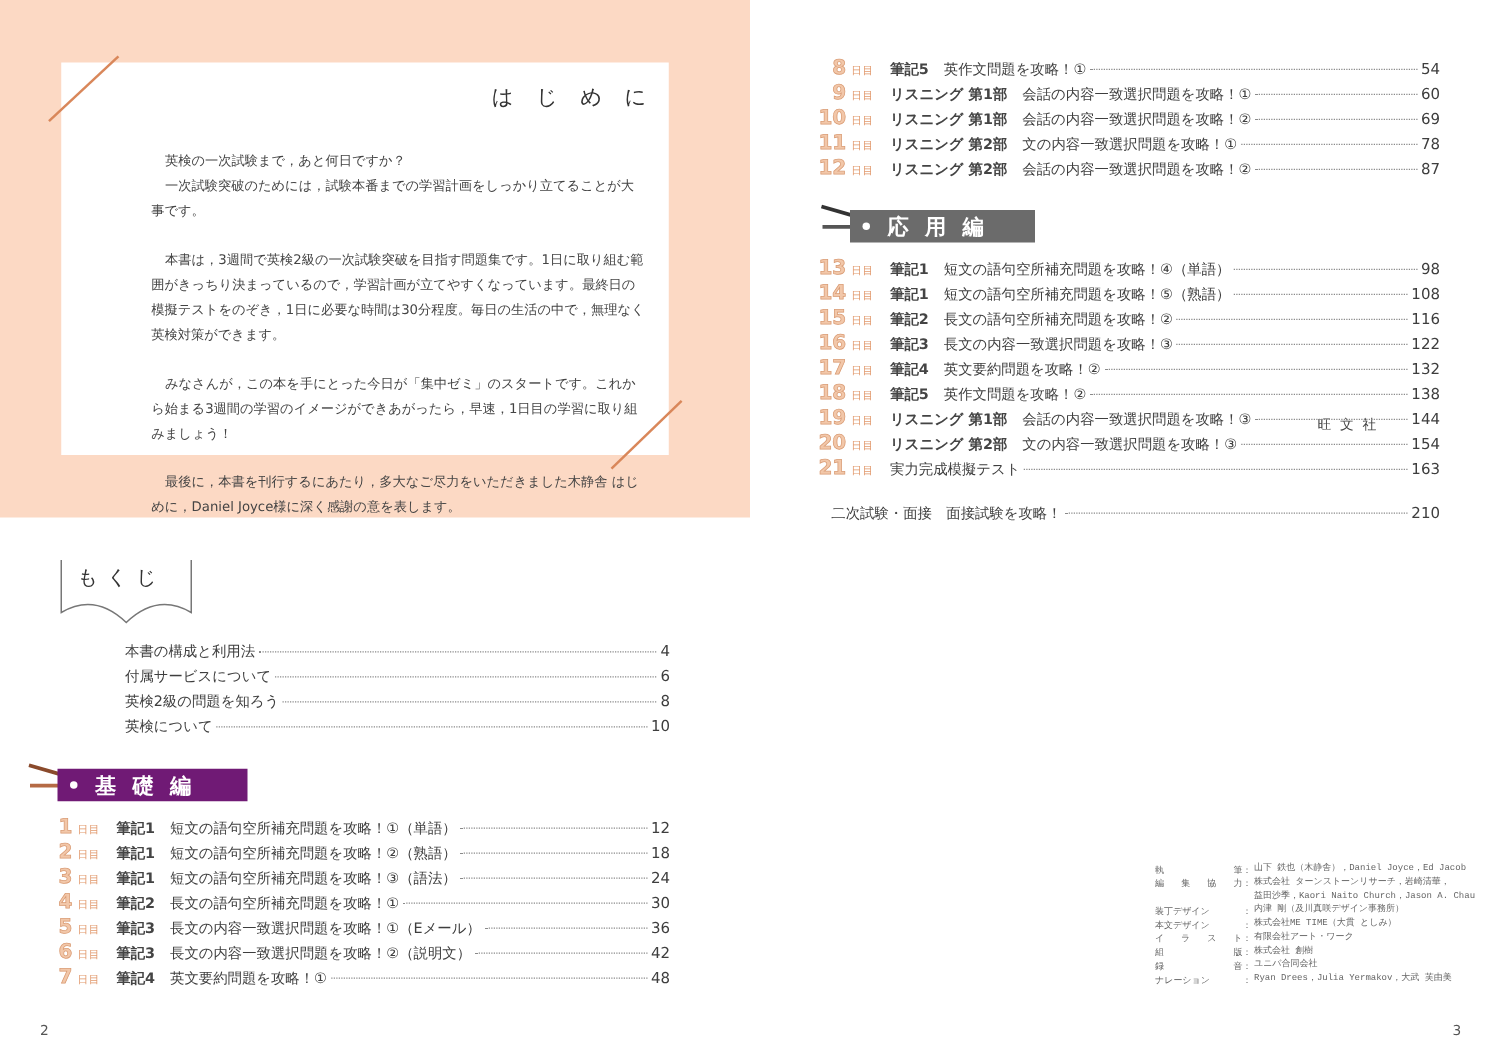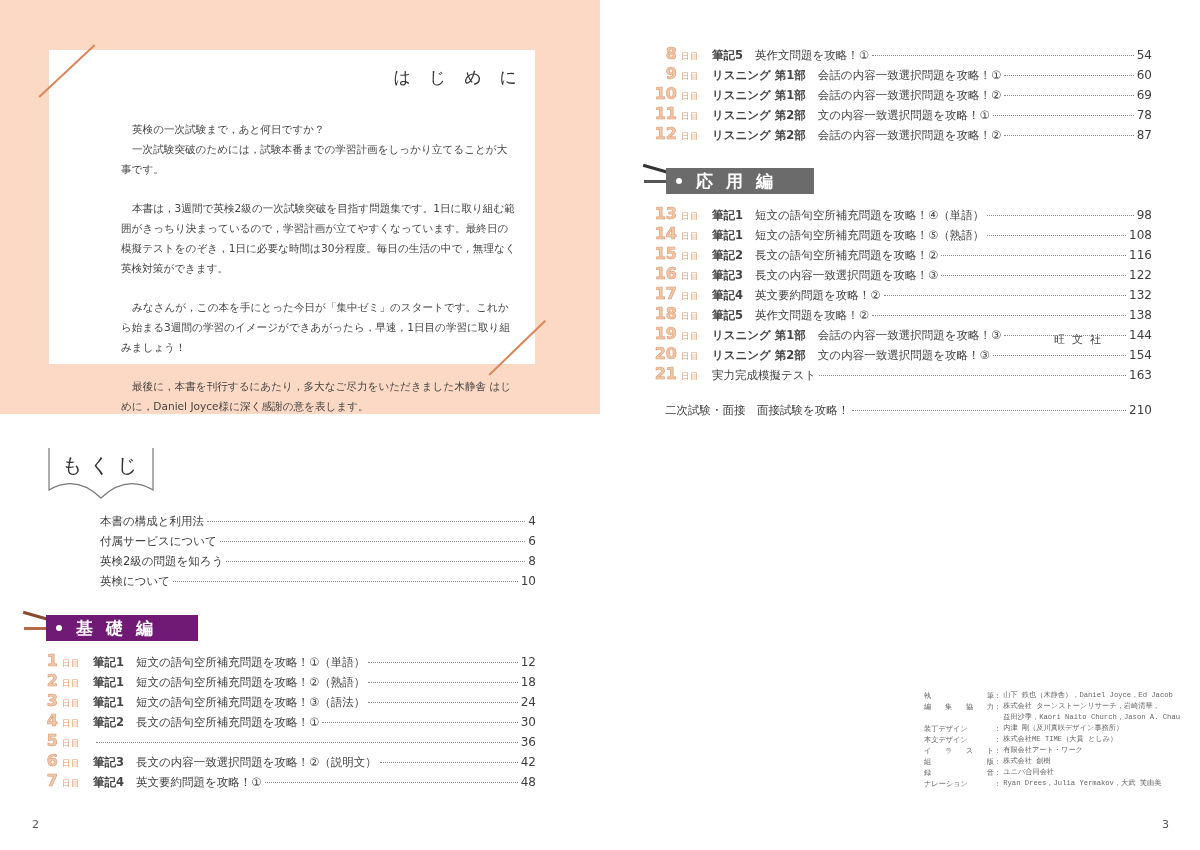--- a/index.html
+++ b/index.html
@@ -27,21 +27,21 @@
   .intro-body p { margin-bottom: 19.8px; text-indent: 0; margin-left: 45px; }
   .intro-body p .ind { display: inline-block; width: 11px; }
   .publisher {
     position: absolute; right: 92px; top: 332px; font-size: 11px; letter-spacing: 7px; color: #444;
   }
 
   
   .mokuji-box { position: absolute; left: 48px; top: 446px; width: 106px; height: 54px; }
   .mokuji-box svg { position: absolute; left: 0; top: 0; }
   .mokuji-title {
-    position: absolute; left: 62px; top: 452px; font-size: 20px; letter-spacing: 7px; color: #333;
+    position: absolute; left: 62px; top: 452px; font-size: 16px; letter-spacing: 7px; color: #333;
   }
 
   
   .toc-list { position: absolute; }
   .toc-row { display: flex; align-items: baseline; height: 20px; font-size: 11.5px; color: #3e3e3e; white-space: nowrap; }
   .toc-row .label { flex: 0 0 auto; }
   .toc-row .leader {
     flex: 1 1 auto; border-bottom: 1.4px dotted #8a8a8a; margin: 0 3px; transform: translateY(-3px); min-width: 10px;
   }
   .toc-row .page { flex: 0 0 auto; text-align: right; font-size: 12px; }
@@ -66,21 +66,21 @@
   .section-tag .tag-body {
     height: 26px; display: flex; align-items: center; padding-left: 30px; position: relative;
     color: #ffffff; font-size: 17px; font-weight: bold; letter-spacing: 13px;
   }
   .section-tag .hole {
     position: absolute; left: 10px; top: 10px; width: 6px; height: 6px; border-radius: 50%; background: #fff;
   }
   .section-tag .string { position: absolute; height: 3px; transform-origin: right center; }
   .tag-basic { left: 46px; top: 615px; }
   .tag-basic .tag-body { background: #701a75; width: 152px; }
-  .tag-applied { left: 666px; top: 168px; text-align: right; }
+  .tag-applied { left: 680px; top: 168px; text-align: right; }
   .tag-applied .tag-body { background: #6b6b6b; width: 148px; }
 
   
   .credits { position: absolute; left: 924px; top: 690px; font-size: 7.2px; line-height: 11px; color: #666; }
   .credit-row { display: flex; white-space: nowrap; }
   .credit-role { width: 70px; display: flex; justify-content: space-between; }
   .credit-role span { display: inline-block; }
   .credit-val { padding-left: 2px; font-family: Liberation Mono, monospace; }
 
   .page-num { position: absolute; top: 818px; font-size: 11px; color: #555; }
@@ -170,20 +170,21 @@
       <div class="toc-row day-row">
         <span class="day-num">4</span>
         <span class="day-unit">日目</span>
         <span class="label"><span class="day-cat">筆記2</span><span>長文の語句空所補充問題を攻略！①</span></span>
         <span class="leader"></span>
         <span class="page">30</span>
       </div>
       <div class="toc-row day-row">
         <span class="day-num">5</span>
         <span class="day-unit">日目</span>
+        <span class="label"><span class="day-cat">筆記3</span><span>長文の内容一致選択問題を攻略！①（Eメール）</span></span>
         <span class="leader"></span>
         <span class="page">36</span>
       </div>
       <div class="toc-row day-row">
         <span class="day-num">6</span>
         <span class="day-unit">日目</span>
         <span class="label"><span class="day-cat">筆記3</span><span>長文の内容一致選択問題を攻略！②（説明文）</span></span>
         <span class="leader"></span>
         <span class="page">42</span>
       </div>

